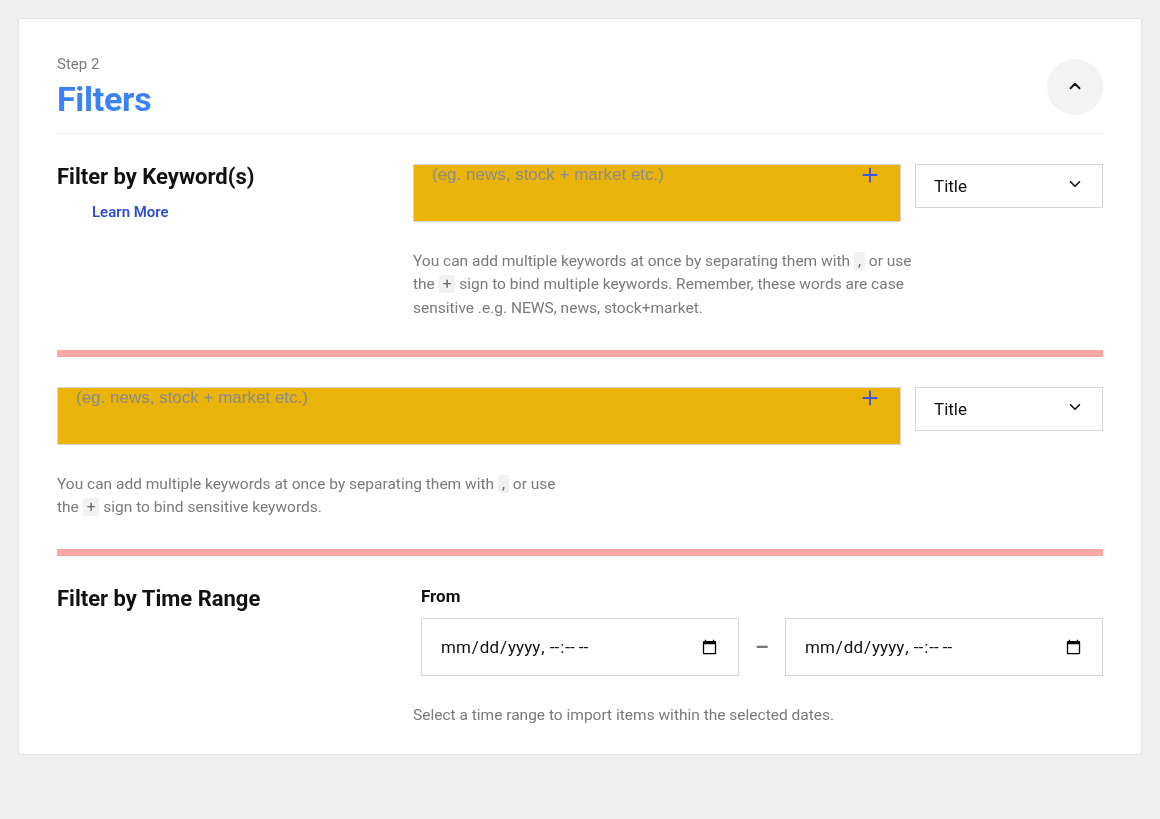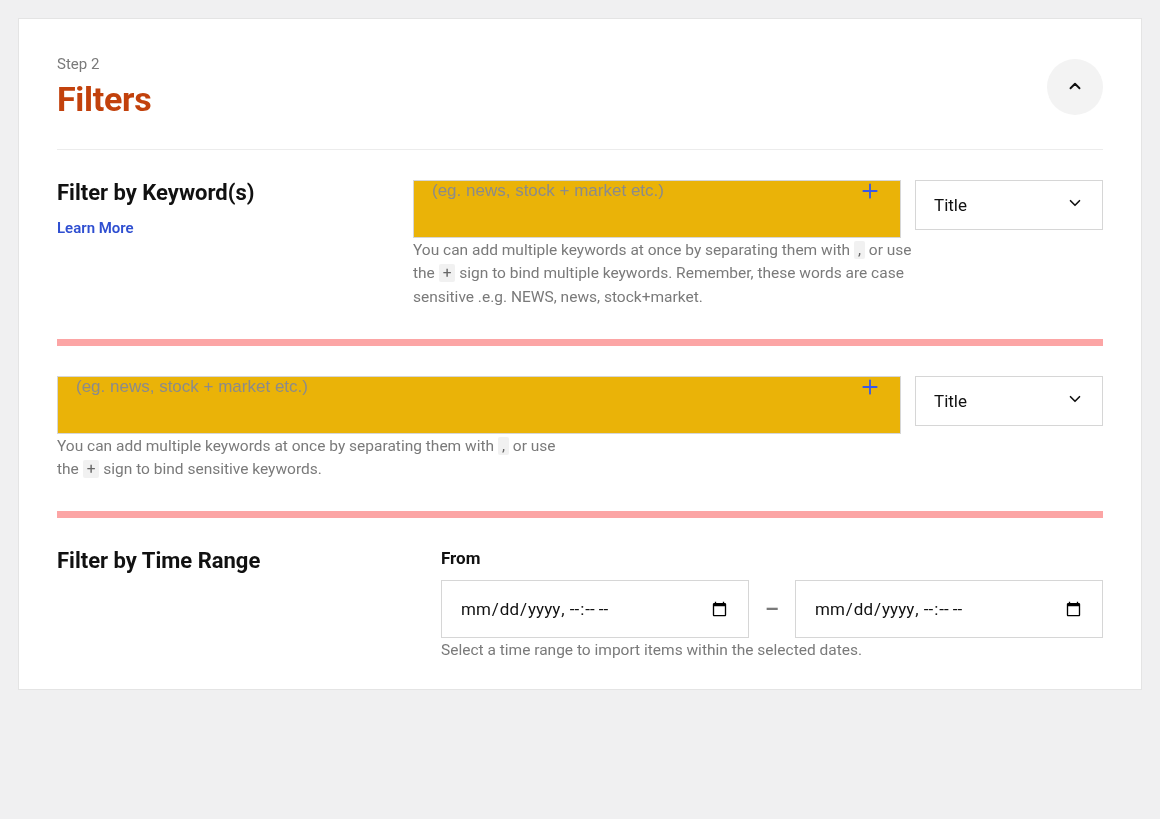--- a/index.html
+++ b/index.html
@@ -13,68 +13,69 @@
       background: #fff;
       border: 1px solid #e4e4e4;
       width: 1124px;
       margin: 0 auto;
       padding: 36px 38px 20px 38px;
     }
     .card-header {
       display: flex;
       justify-content: space-between;
       align-items: center;
-      padding-bottom: 30px;
+      padding-bottom: 14px;
       border-bottom: 1px solid #ececec;
     }
     .step-label {
       font-size: 15px;
       color: #7a7a7a;
       margin-bottom: 6px;
     }
     .card-title {
       font-size: 34px;
       font-weight: 700;
       letter-spacing: -0.3px;
-      color: #c2410c;
+      color: #3b82f6;
     }
     .collapse-btn {
       width: 56px;
       height: 56px;
       border-radius: 50%;
       background: #f3f3f3;
       border: none;
       display: flex;
       align-items: center;
       justify-content: center;
       cursor: pointer;
     }
     .collapse-btn svg { width: 18px; height: 18px; }
     .section {
       display: flex;
       border-bottom: 7px solid #fca5a5;
       padding: 30px 0;
     }
-    .section:last-child { border-bottom: none; padding-bottom: 6px; gap: 28px; }
+    .section:last-child { border-bottom: none; padding-bottom: 6px; }
     .section-left {
       width: 356px;
       flex-shrink: 0;
     }
     .section-left h3 {
       font-size: 22px;
       font-weight: 700;
       color: #111;
     }
     .section-left a.learn-more {
       display: inline-block;
       margin-top: 14px;
       font-size: 15px;
       font-weight: 600;
       color: #2f4fd1;
       text-decoration: none;
+      margin-left: 35px;
     }
     .section-right { flex: 1; }
     .field-heading {
       font-size: 18.5px;
       font-weight: 700;
       color: #111;
       margin-bottom: 14px;
     }
     .input-row {
       display: flex;
@@ -104,48 +105,49 @@
       border: none;
       cursor: pointer;
       display: flex;
       align-items: center;
       padding: 0 2px;
     }
     .add-icon-btn svg { width: 20px; height: 20px; }
     .select-wrapper {
       width: 188px;
       border: 1px solid #d6d6d6;
-      height: 50px;
+      height: 44px;
       display: flex;
       align-items: center;
       justify-content: space-between;
       padding: 0 18px;
       cursor: pointer;
       background: #fff;
     }
     .select-value { font-size: 17px; color: #111; }
     .select-wrapper svg { width: 18px; height: 18px; }
     .help-text {
       font-size: 15.5px;
       color: #7a7a7a;
       line-height: 1.5;
-      margin-top: 1px;
+      margin-top: 28px;
       max-width: 500px;
     }
     .help-text .kbd {
       background: #f1f1f1;
       color: #666;
       padding: 0 4px;
       border-radius: 2px;
       font-family: inherit;
     }
     .date-row {
       display: flex;
       align-items: flex-end;
       gap: 16px;
+      margin-left: 8px;
     }
     .date-group { flex: 1; }
     .date-label {
       font-size: 17px;
       font-weight: 700;
       margin-bottom: 12px;
       color: #111;
     }
     .date-input {
       width: 100%;

